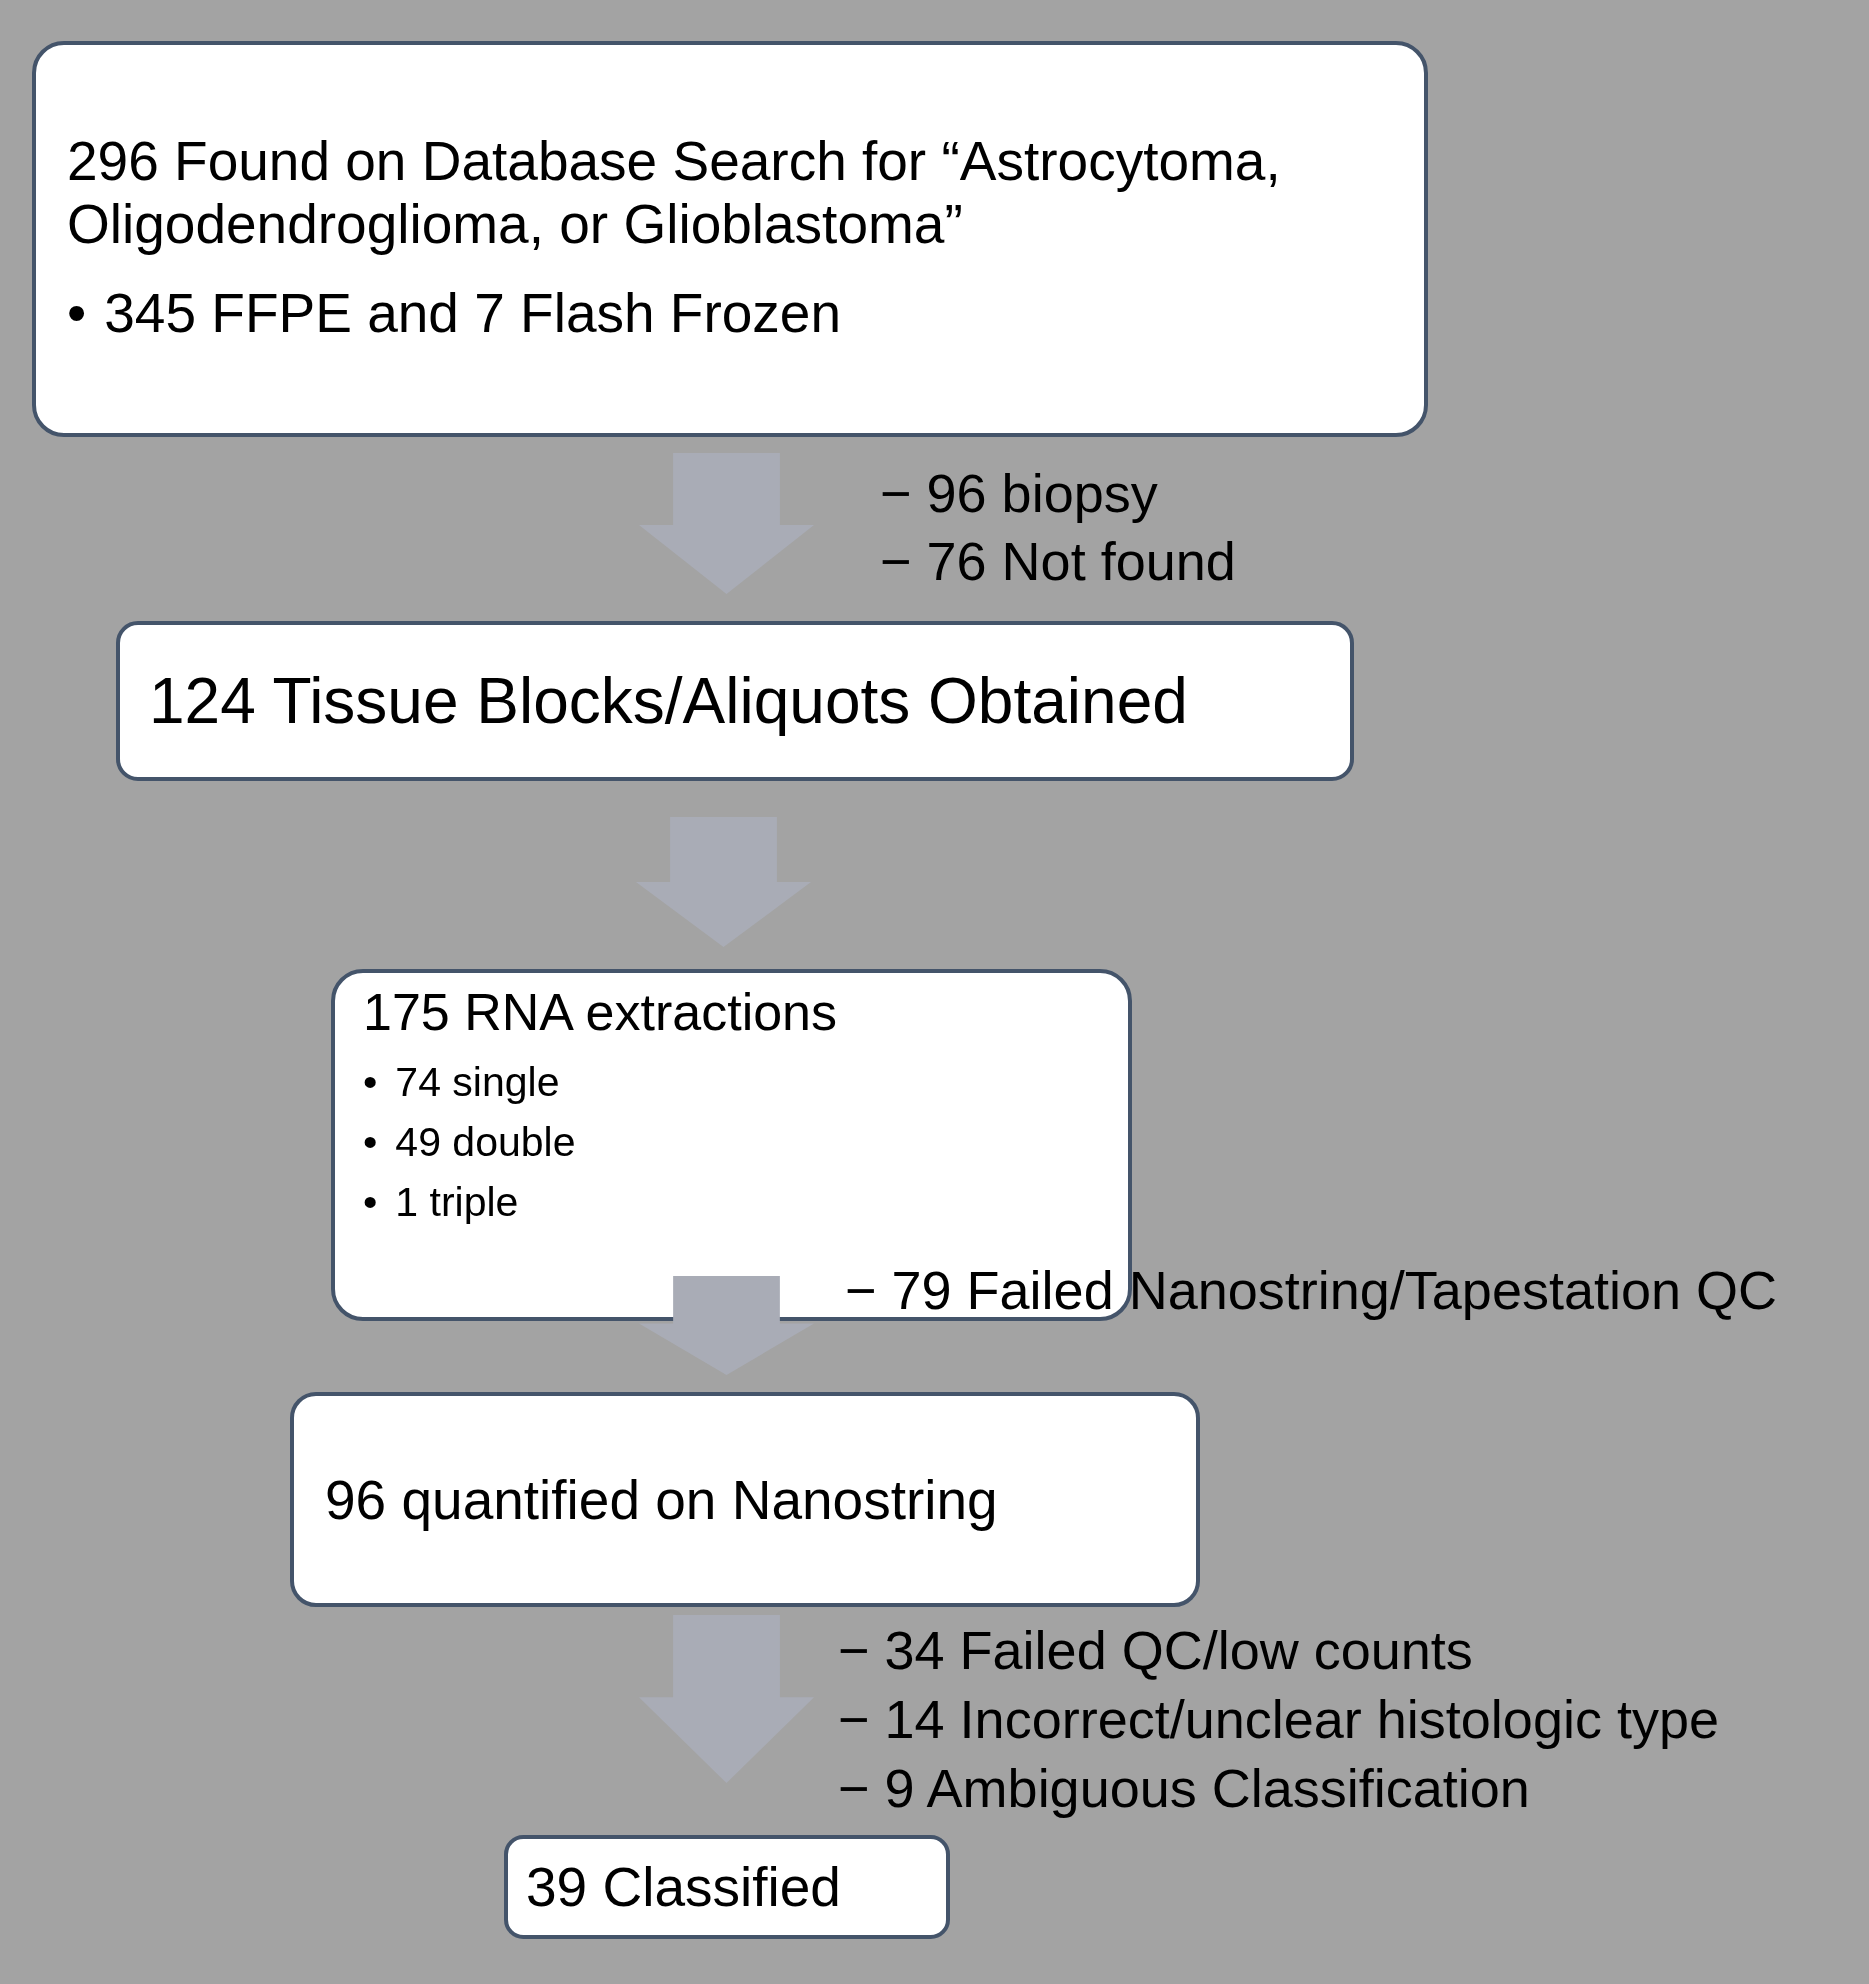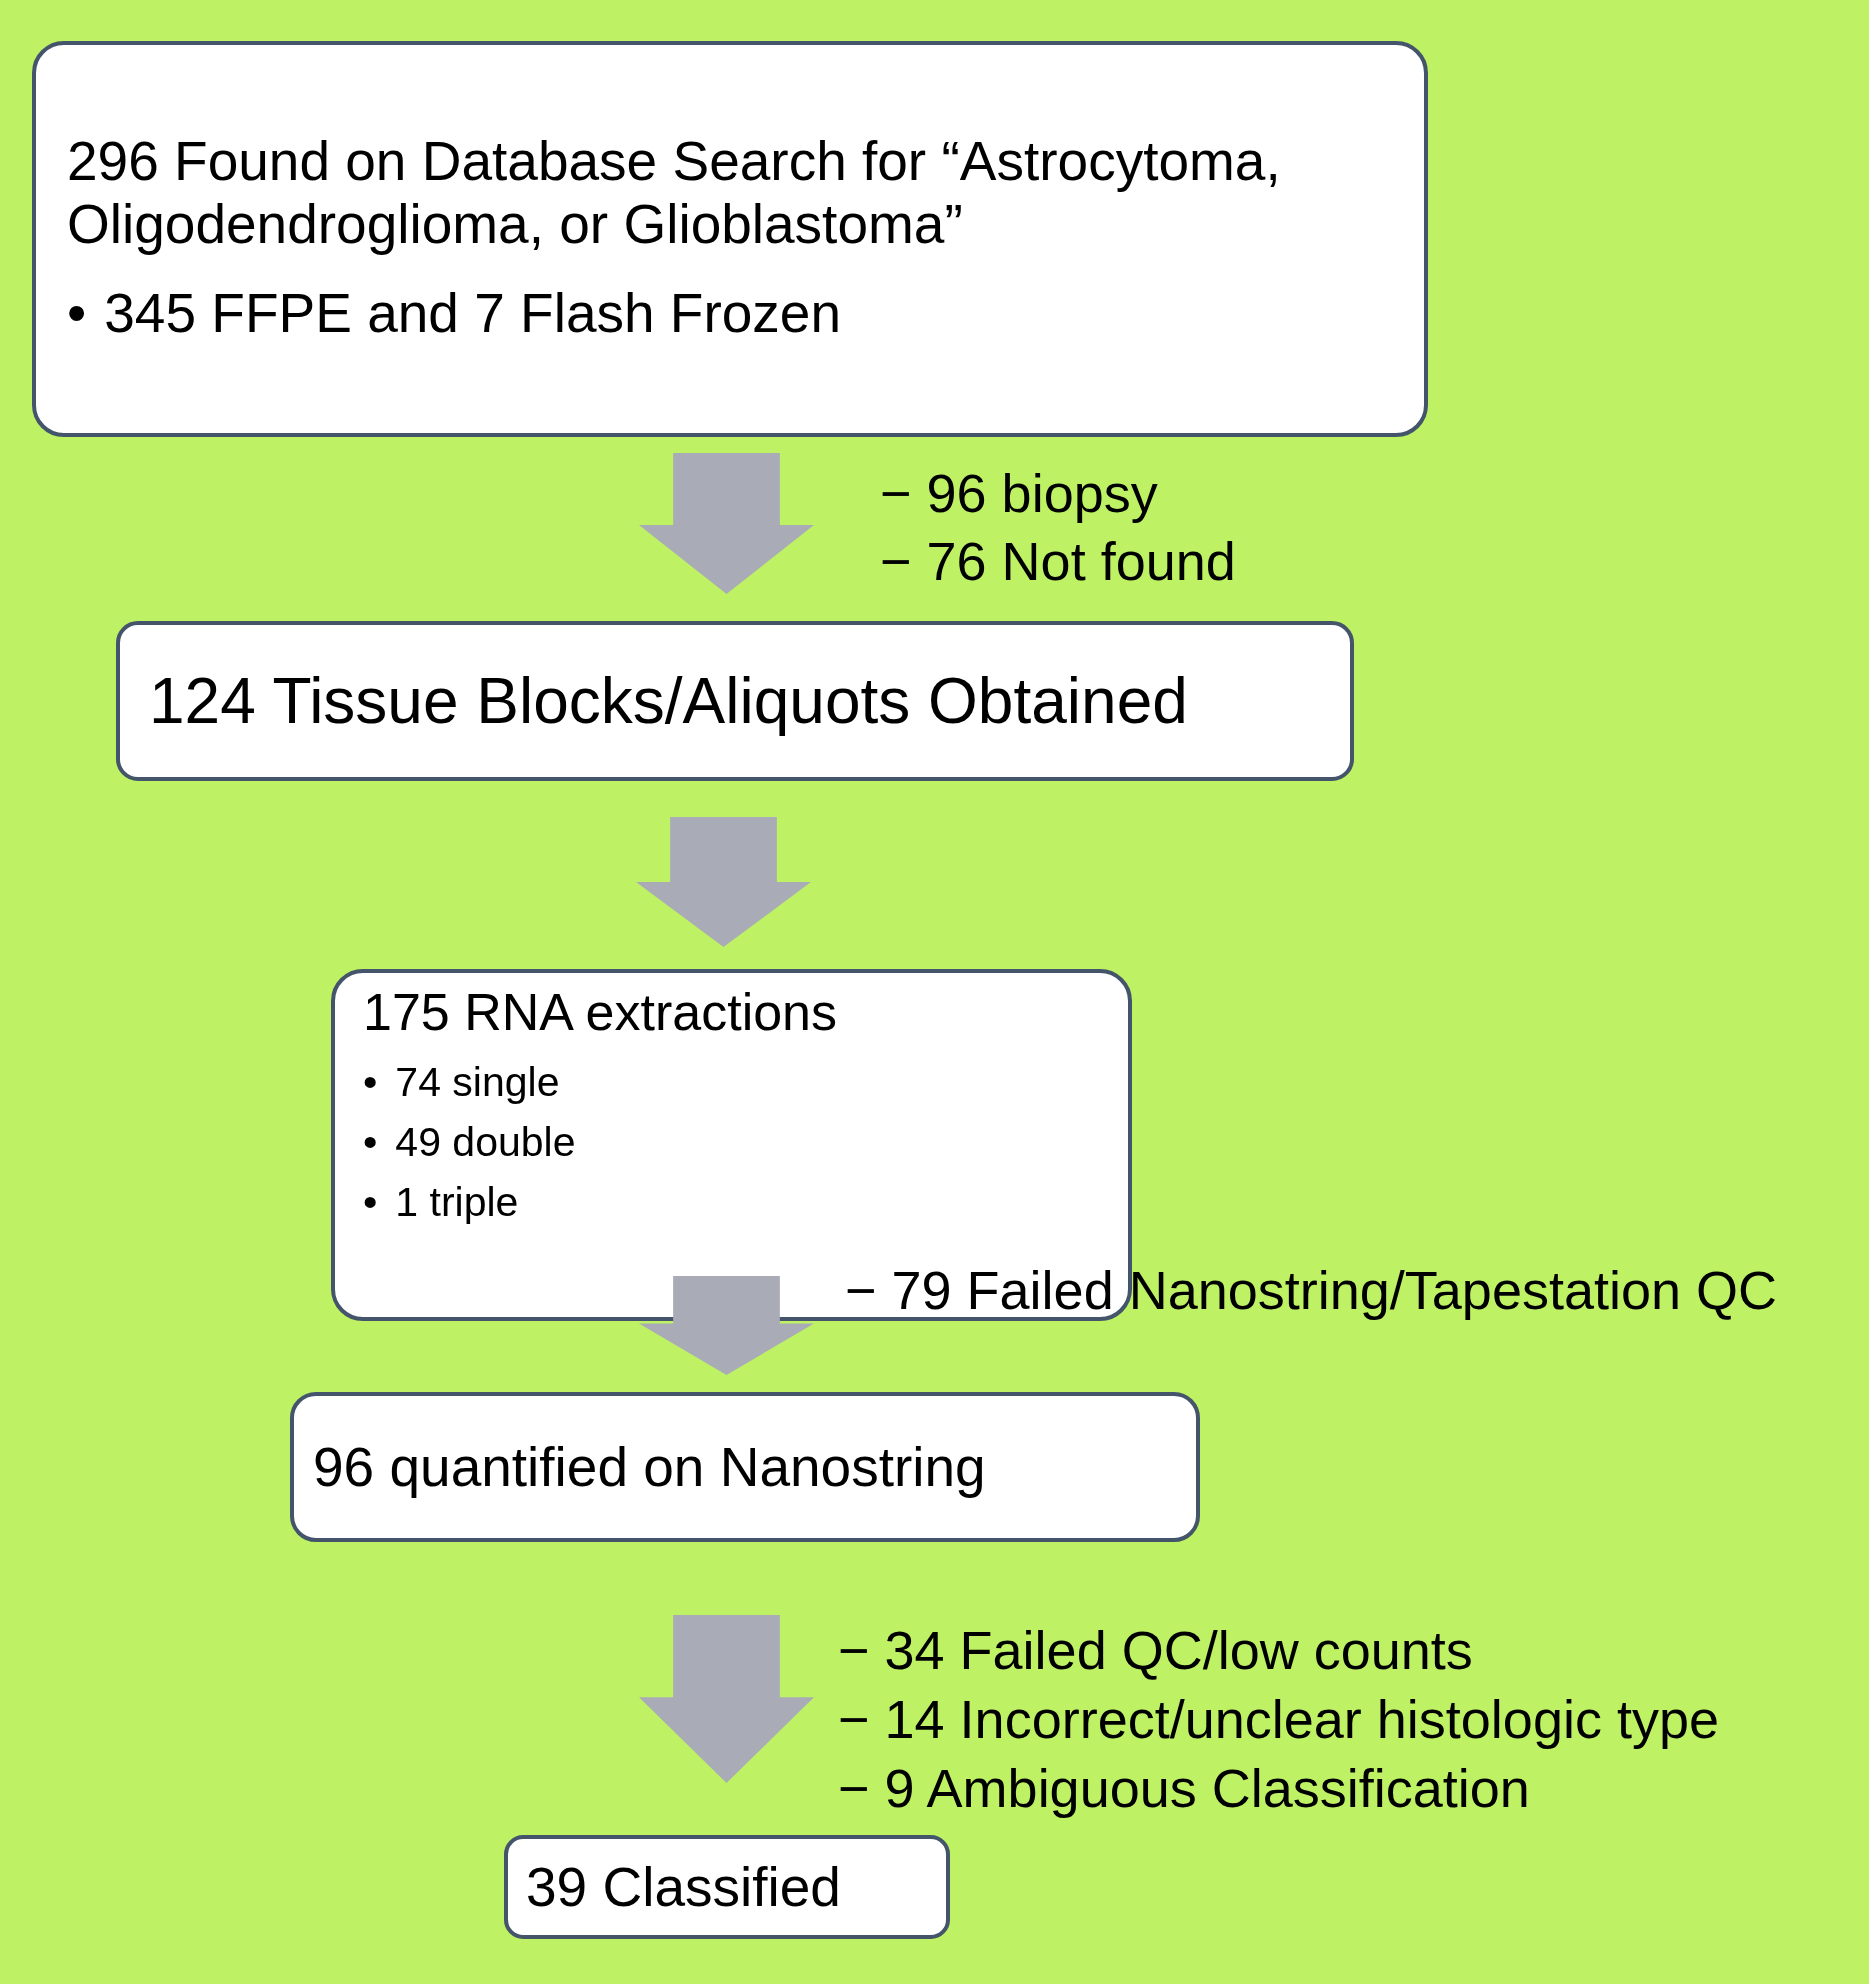--- a/index.html
+++ b/index.html
@@ -4,21 +4,21 @@
 <style>
   html, body {
     margin: 0;
     padding: 0;
     background: #ffffff;
   }
   .canvas {
     position: relative;
     width: 1870px;
     height: 1985px;
-    background: #bef264;
+    background: #a3a3a3;
     font-family: "Liberation Sans", sans-serif;
     color: var(--text, #000000);
     overflow: hidden;
   }
   
   .node {
     position: absolute;
     background: #ffffff;
     border: 4.5px solid var(--box-border, #44546A);
     box-sizing: border-box;
@@ -44,24 +44,24 @@
     left: 331px; top: 969px; width: 801px; height: 352px;
     border-radius: 32px;
     padding: 10.3px 19.3px 0 28px;
     box-sizing: border-box;
   }
   .box3 .title { font-size: 52px; line-height: 58px; }
   .box3 .bullets { margin-top: 10.3px; font-size: 41px; }
   .box3 .bullet-row { line-height: 60px; }
 
   .box4 {
-    left: 290px; top: 1392px; width: 910px; height: 150px;
+    left: 290px; top: 1392px; width: 910px; height: 215px;
     border-radius: 26px;
     display: flex; align-items: center;
-    padding-left: 19px;
+    padding-left: 31px;
     font-size: 55px;
   }
   .box5 {
     left: 504px; top: 1835px; width: 446px; height: 104px;
     border-radius: 19.3px;
     display: flex; align-items: center;
     padding-left: 18px;
     font-size: 55px;
   }
 

